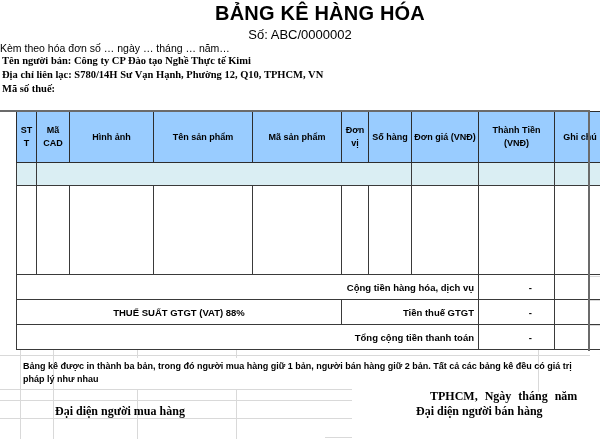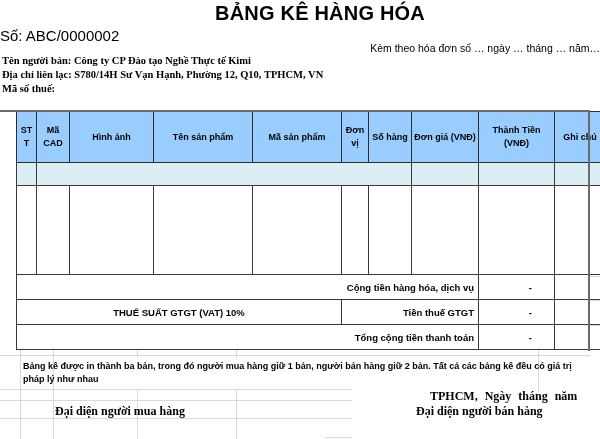--- a/index.html
+++ b/index.html
@@ -1,19 +1,19 @@
 <!DOCTYPE html>
 <html><head>
 <meta charset="utf-8">
 <style>
   html, body { margin: 0; padding: 0; background: #ffffff; }
   body { width: 600px; height: 439px; position: relative; overflow: hidden; font-family: "Liberation Sans", sans-serif; color: #000; }
   .title { position: absolute; top: 2px; left: 0; width: 600px; text-align: center; font-family: "Liberation Sans", sans-serif; font-weight: bold; font-size: 20px; letter-spacing: 0.2px; padding-left: 20px; }
-  .so { position: absolute; top: 27px; left: 0; width: 600px; text-align: left; font-size: 15px; }
-  .kem { position: absolute; top: 42px; left: 0; width: 600px; text-align: right; font-size: 10.5px; }
+  .so { position: absolute; top: 27px; left: 0; width: 600px; text-align: center; font-size: 13px; }
+  .kem { position: absolute; top: 42px; left: 0; width: 600px; text-align: left; font-size: 10.5px; }
   .seller { position: absolute; left: 2px; font-family: "Liberation Serif", serif; font-weight: bold; font-size: 10.5px; }
   .seller.l1 { top: 55px; }
   .seller.l2 { top: 69px; }
   .seller.l3 { top: 83px; }
 
   
   .tbl { position: absolute; left: 16px; top: 111px; width: 589px; border-collapse: collapse; table-layout: fixed; font-size: 9px; border-radius: 26px; }
   .tbl td { border: 1px solid #3a3a3a; padding: 0; text-align: center; vertical-align: middle; }
   .tbl tr.hdr td { background: #99ccff; height: 50px; font-weight: bold; line-height: 13px; border-color: #2d2d2d; }
   .tbl tr.light td { background: #daeef3; height: 22px; }
@@ -92,21 +92,21 @@
     <td></td>
     <td></td>
     <td></td>
   </tr>
   <tr class="sum">
     <td colspan="8" class="r">Cộng tiền hàng hóa, dịch vụ</td>
     <td class="val">-</td>
     <td></td>
   </tr>
   <tr class="sum">
-    <td colspan="5" style="padding-left:0;">THUẾ SUẤT GTGT (VAT)  10%</td>
+    <td colspan="5" style="padding-left:0;">THUẾ SUẤT GTGT (VAT)  88%</td>
     <td colspan="3" class="r">Tiền thuế GTGT</td>
     <td class="val">-</td>
     <td></td>
   </tr>
   <tr class="sum">
     <td colspan="8" class="r">Tổng cộng tiền thanh toán</td>
     <td class="val">-</td>
     <td></td>
   </tr>
 </tbody>

